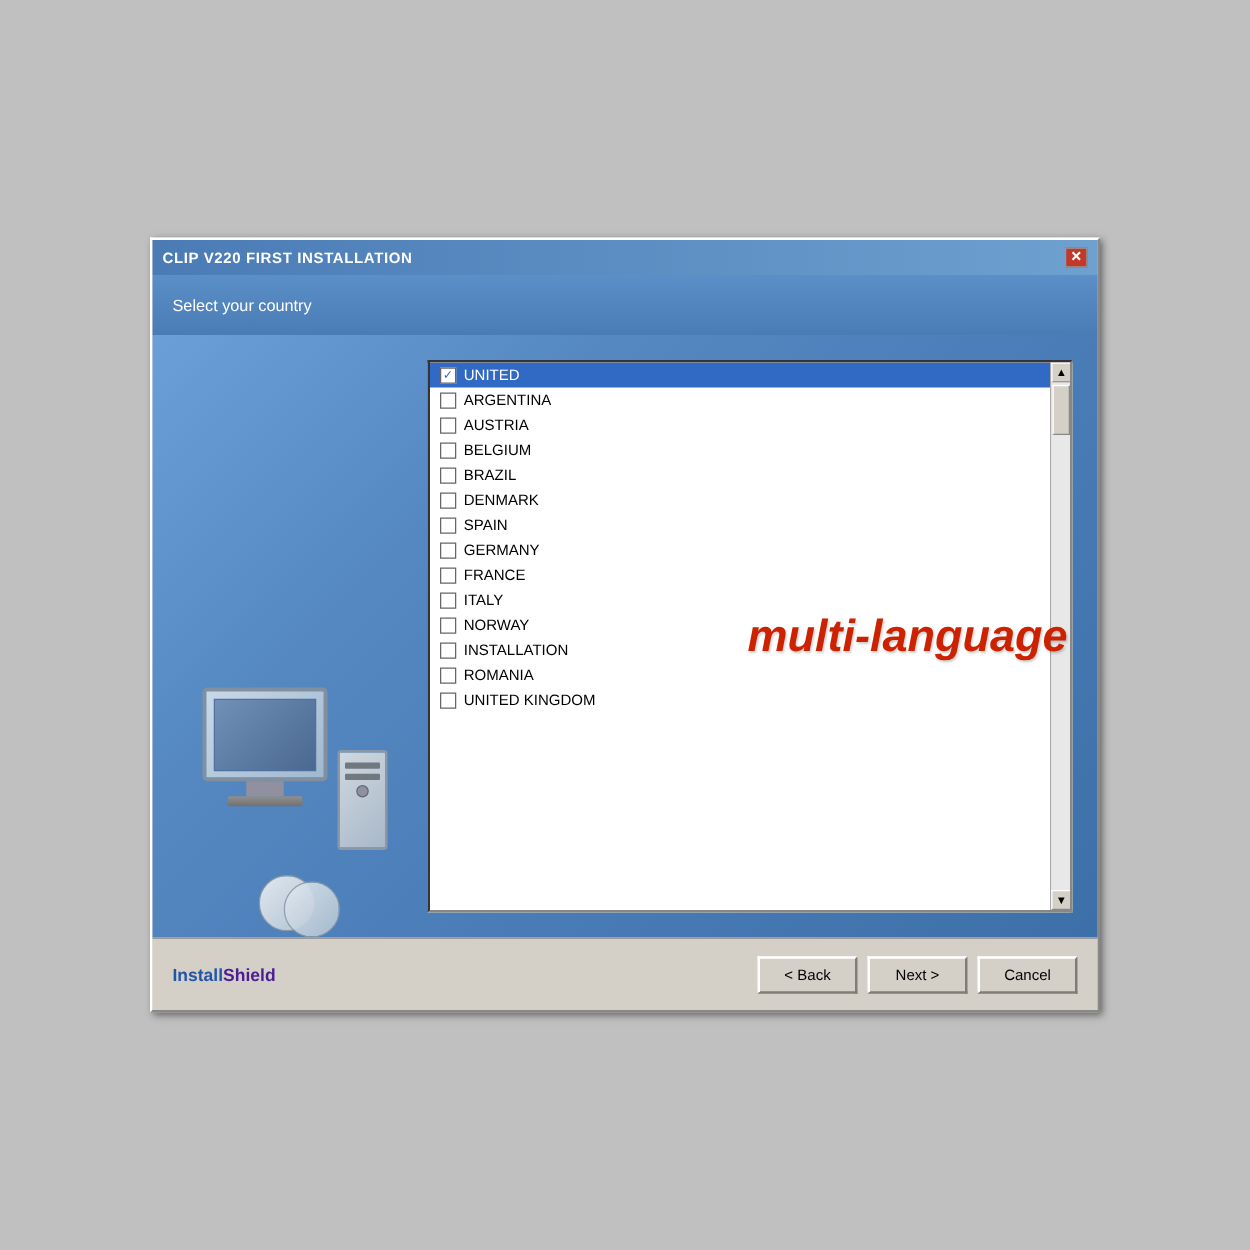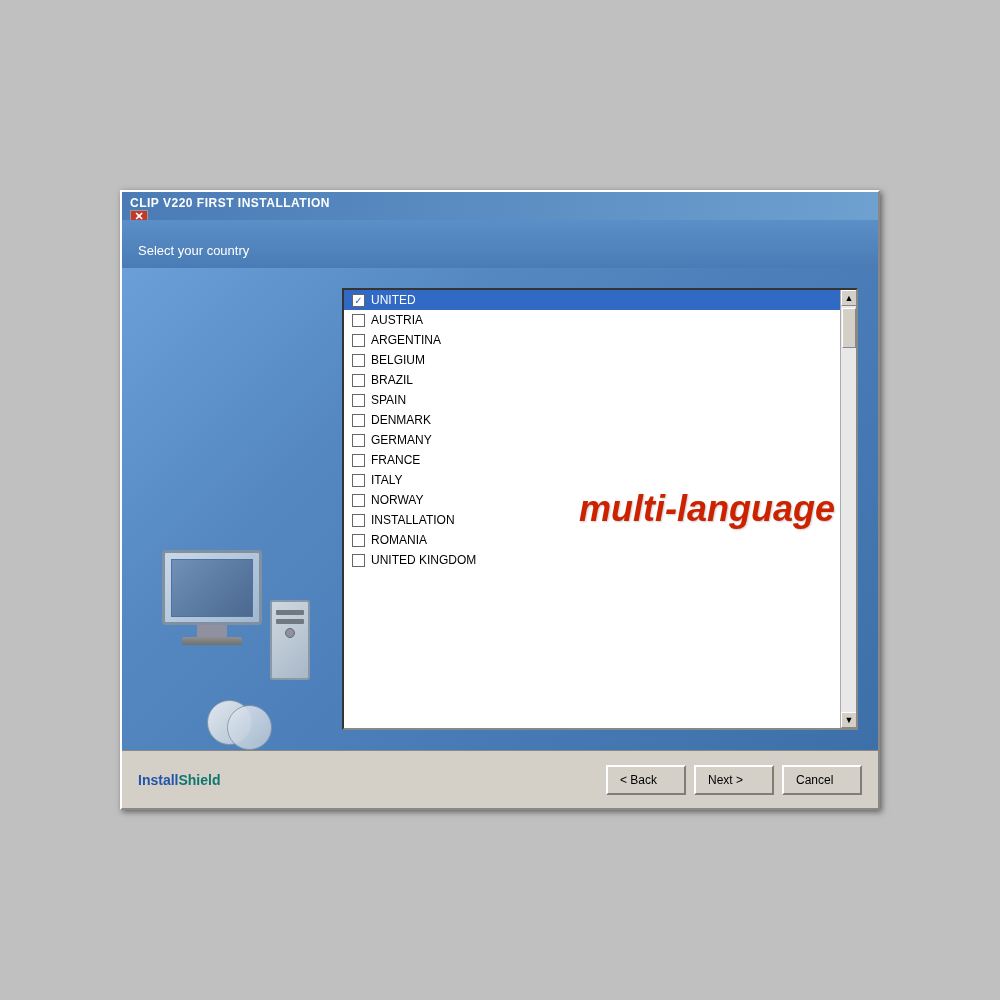--- a/index.html
+++ b/index.html
@@ -25,24 +25,24 @@
       flex-direction: column;
     }
 
     .title-bar {
       background: linear-gradient(to right, #4a7bb5, #6ea0d0);
       color: white;
       font-size: 12px;
       font-weight: bold;
       padding: 4px 8px;
       display: flex;
+      align-items: center;
       justify-content: space-between;
       height: 28px;
       flex-shrink: 0;
-      flex-direction: column;
     }
 
     .title-bar-title {
       font-size: 12px;
       font-weight: bold;
       letter-spacing: 0.5px;
     }
 
     .close-btn {
       width: 18px;
@@ -59,21 +59,21 @@
       line-height: 1;
     }
 
     .header-banner {
       background: linear-gradient(to bottom, #5b8fc7, #4a7bb5);
       color: white;
       font-size: 13px;
       padding: 10px 16px;
       height: 48px;
       display: flex;
-      align-items: flex-end;
+      align-items: center;
       flex-shrink: 0;
     }
 
     .content-area {
       background: linear-gradient(135deg, #6a9fd8 0%, #5588c0 30%, #4a7db8 60%, #3d6fa8 100%);
       flex: 1;
       display: flex;
       flex-direction: row;
       padding: 20px;
       gap: 20px;
@@ -278,21 +278,21 @@
       border: 1px solid #888;
       border-top-color: #fff;
       border-left-color: #fff;
       position: absolute;
       top: 2px;
       left: 1px;
     }
 
     .watermark {
       position: absolute;
-      right: 23px;
+      right: 4px;
       top: 50%;
       transform: translateY(-50%);
       color: #cc2200;
       font-size: 36px;
       font-weight: bold;
       font-style: italic;
       pointer-events: none;
       z-index: 10;
       text-shadow: 1px 1px 2px rgba(0,0,0,0.2);
     }
@@ -312,41 +312,41 @@
       font-size: 14px;
       font-weight: bold;
     }
 
     .install-shield-logo span:first-child {
       color: #2255aa;
       margin-top: 36px;
     }
 
     .install-shield-logo span:last-child {
-      color: #0f766e;
+      color: #4c1d95;
     }
 
     .footer-buttons {
       display: flex;
       gap: 8px;
     }
 
     .footer-btn {
       min-width: 80px;
       height: 30px;
       background: #d4d0c8;
       border: 2px outset #d4d0c8;
       border-top-color: #fff;
       border-left-color: #fff;
       font-size: 12px;
       cursor: pointer;
       padding: 0 12px;
       display: flex;
       align-items: center;
-      justify-content: flex-start;
+      justify-content: center;
       font-family: Tahoma, Arial, sans-serif;
     }
   </style>
 </head>
 <body>
 
 <div class="window">
 
   <div class="title-bar">
     <span class="title-bar-title">CLIP V220   FIRST INSTALLATION</span>
@@ -383,41 +383,41 @@
 
     <div class="right-panel">
       <div class="listbox-container">
         <div class="listbox" id="country-list">
             <div class="listbox-item selected">
               <div class="checkbox checked">✓</div>
               <span>UNITED</span>
             </div>
             <div class="listbox-item">
               <div class="checkbox"></div>
+              <span>ARGENTINA</span>
+            </div>
+            <div class="listbox-item">
+              <div class="checkbox"></div>
               <span>AUSTRIA</span>
             </div>
             <div class="listbox-item">
               <div class="checkbox"></div>
-              <span>ARGENTINA</span>
-            </div>
-            <div class="listbox-item">
-              <div class="checkbox"></div>
               <span>BELGIUM</span>
             </div>
             <div class="listbox-item">
               <div class="checkbox"></div>
               <span>BRAZIL</span>
             </div>
             <div class="listbox-item">
               <div class="checkbox"></div>
+              <span>DENMARK</span>
+            </div>
+            <div class="listbox-item">
+              <div class="checkbox"></div>
               <span>SPAIN</span>
-            </div>
-            <div class="listbox-item">
-              <div class="checkbox"></div>
-              <span>DENMARK</span>
             </div>
             <div class="listbox-item">
               <div class="checkbox"></div>
               <span>GERMANY</span>
             </div>
             <div class="listbox-item">
               <div class="checkbox"></div>
               <span>FRANCE</span>
             </div>
             <div class="listbox-item">

